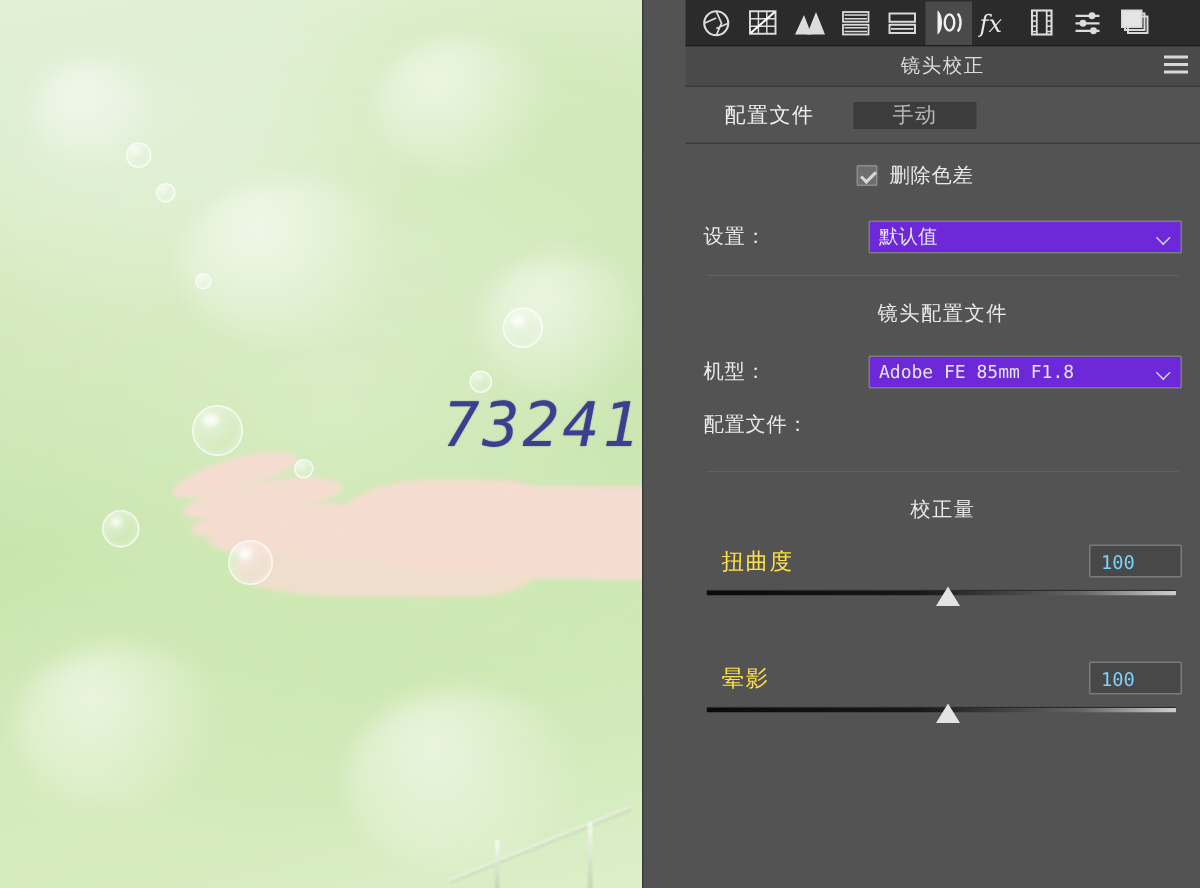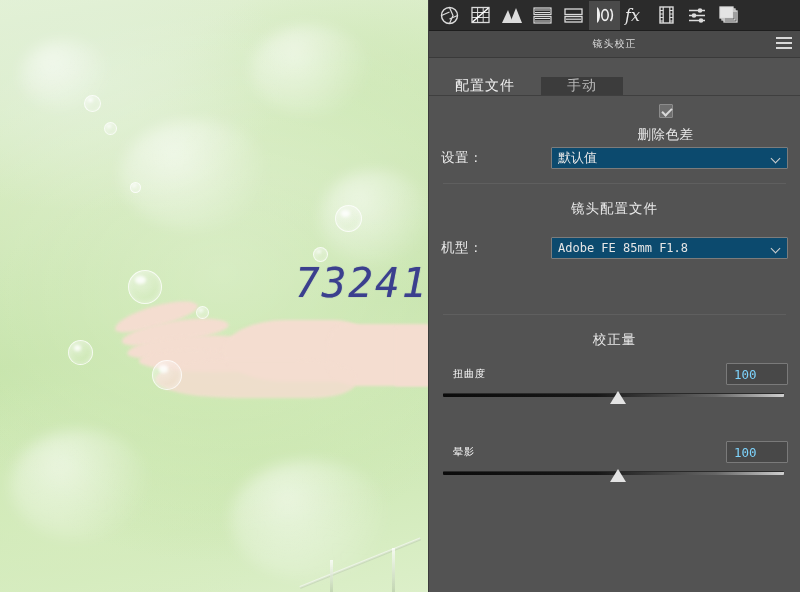--- a/index.html
+++ b/index.html
@@ -78,20 +78,21 @@
     text-shadow: 0 0 1px rgba(59,63,142,0.6);
     white-space: nowrap;
   }
 
   
   #panel {
     width: 372px; height: 592px;
     background: #535353;
     display: flex; flex-direction: column;
     border-left: 1px solid #3b3b3b;
+    padding-left: 28px;
   }
   
   #toolbar {
     height: 31px; background: #2b2b2b;
     display: flex; align-items: center; padding-left: 5px;
     border-bottom: 1px solid #1e1e1e;
     flex: none;
   }
   .tool {
     width: 31px; height: 29px;
@@ -101,68 +102,68 @@
   .tool.active { background: #4a4a4a; }
   .tool svg { display: block; }
 
   
   #panel-title {
     height: 27px; background: #4a4a4a;
     display: flex; align-items: center; justify-content: center;
     position: relative; flex: none;
     border-bottom: 1px solid #3a3a3a;
   }
-  #panel-title .t { color: #dcdcdc; font-size: 10px; letter-spacing: 1px; }
+  #panel-title .t { color: #dcdcdc; font-size: 13px; letter-spacing: 1px; }
   #panel-menu { position: absolute; right: 8px; top: 6px; width: 16px; height: 14px; cursor: pointer; }
   #panel-menu i {
     display:block; height:2px; background:#d8d8d8; margin-bottom:3px;
   }
 
   
   #tabs {
-    height: 38px; display: flex; align-items: flex-end;
+    height: 38px; display: flex; align-items: center;
     background: #535353; flex: none;
     border-bottom: 1px solid #3f3f3f;
   }
   .tab {
     display: flex; align-items: center; justify-content: center;
     font-size: 14px; color: #e2e2e2; cursor: pointer;
     padding: 0 26px; letter-spacing: 1px;
   }
   .tab.sel { background: #535353; color: #f0f0f0; }
   .tab.unsel { background: #3c3c3c; color: #b9b9b9; }
   .tab-fill { flex: 1; background: #535353; }
 
   
   #panel-body { flex: 1; padding: 0 12px; overflow: hidden; }
 
   .chk-row {
     display: flex; align-items: center; gap: 8px;
-    margin-left: 102px; height: 25px; flex-direction: column;
+    margin-left: 102px; height: 25px;
   }
   .chk {
     width: 14px; height: 14px; flex: none;
     background: #6e6e6e; border: 1px solid #8c8c8c; border-radius: 1px;
     position: relative;
   }
   .chk.on::after {
     content: ""; position: absolute;
     left: 2px; top: 3px; width: 8px; height: 4px;
     border-left: 2px solid #d9d9d9; border-bottom: 2px solid #d9d9d9;
     transform: rotate(-45deg);
   }
   .chk-label { font-size: 13.5px; color: #e9e9e9; letter-spacing: 0.5px; }
 
   .field-row { display: flex; align-items: center; height: 30px; }
   .field-label {
     width: 110px; text-align: left; padding-right: 10px;
     font-size: 13.5px; color: #e9e9e9; letter-spacing: 0.5px; flex: none;
   }
   .select {
-    flex: 1; height: 22px; background: #0c4a6e;
+    flex: 1; height: 22px; background: #6d28d9;
     border: 1px solid #7c7c7c; border-radius: 1px;
     display: flex; align-items: center;
     padding: 0 6px; position: relative; cursor: pointer;
   }
   .select .val {
     font-family: "DejaVu Sans Mono", "Liberation Mono", monospace;
     font-size: 12px; color: #e6e6e6; white-space: nowrap;
     overflow: hidden; text-overflow: clip;
   }
   .select .val.cn { font-family: "Liberation Sans", sans-serif; font-size: 13px; }
@@ -179,21 +180,21 @@
 
   .divider { height: 1px; background: #474747; border-bottom: 1px solid #5f5f5f; margin: 10px 2px; }
   .section-title {
     text-align: center; font-size: 13.5px; color: #eaeaea;
     letter-spacing: 1px; padding: 6px 0 10px;
   }
 
   
   .slider-block { padding: 2px 0 4px; }
   .slider-head { display: flex; align-items: center; justify-content: space-between; height: 26px; }
-  .slider-name { font-size: 10px; color: #ffffff; letter-spacing: 1px; padding-left: 12px; }
+  .slider-name { font-size: 15px; color: #fde047; letter-spacing: 1px; padding-left: 12px; }
   .num-box {
     width: 62px; height: 22px; background: #484848;
     border: 1px solid #7a7a7a; border-radius: 1px;
     display: flex; align-items: center; padding-left: 7px;
   }
   .num-box span {
     font-family: "DejaVu Sans Mono", "Liberation Mono", monospace;
     font-size: 12.5px; color: #7dd3fc;
   }
   .track-wrap { position: relative; height: 18px; margin-top: 2px; }
@@ -371,20 +372,21 @@
       <div class="field-row">
         <span class="field-label">机型：</span>
         <div class="select">
           <span class="val">Adobe FE 85mm F1.8</span>
           <span class="caret"></span>
         </div>
       </div>
 
       <div style="height:5px"></div>
       <div class="field-row">
+        <span class="field-label">配置文件：</span>
       </div>
 
       <div class="divider" style="margin-top:16px"></div>
 
       <div class="section-title">校正量</div>
 
       <div class="slider-block">
         <div class="slider-head">
           <span class="slider-name">扭曲度</span>
           <div class="num-box">

